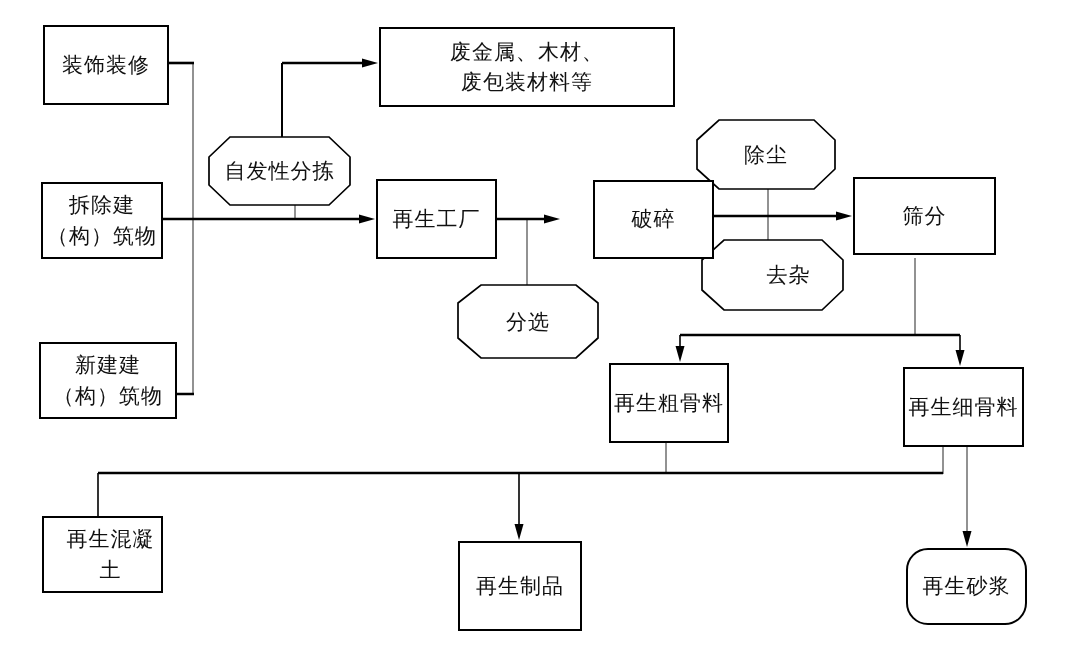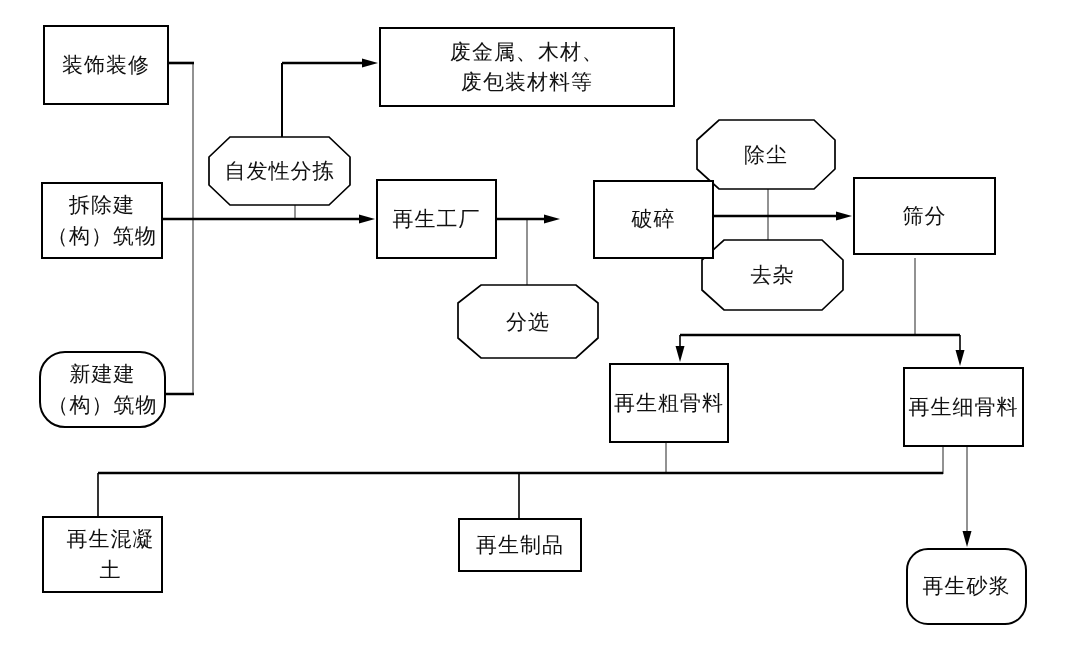--- a/index.html
+++ b/index.html
@@ -33,34 +33,34 @@
     align-items: center;
     justify-content: center;
     text-align: center;
     font-size: 21px;
     color: #111111;
     letter-spacing: 1px;
   }
   
   #n-decoration { left: 43px;  top: 25px;  width: 126px; height: 80px; }
   #n-demolition { left: 41px;  top: 182px; width: 122px; height: 77px; }
-  #n-new        { left: 39px;  top: 351px; width: 127px; height: 77px; border-radius: 26px; }
+  #n-new        { left: 39px;  top: 342px; width: 138px; height: 77px; }
   #n-waste      { left: 379px; top: 27px;  width: 296px; height: 80px; }
   #n-plant      { left: 376px; top: 179px; width: 121px; height: 80px; }
   #n-crush      { left: 593px; top: 180px; width: 121px; height: 79px; }
   #n-screen     { left: 853px; top: 177px; width: 143px; height: 78px; }
   #n-coarse     { left: 609px; top: 363px; width: 120px; height: 80px; font-family: Liberation Serif, serif; }
   #n-fine       { left: 903px; top: 367px; width: 121px; height: 80px; }
   #n-concrete   { left: 42px;  top: 516px; width: 121px; height: 77px; padding-left: 16px; }
-  #n-products   { left: 458px; top: 518px; width: 124px; height: 54px; }
+  #n-products   { left: 458px; top: 541px; width: 124px; height: 90px; }
   #n-mortar     { left: 906px; top: 548px; width: 121px; height: 77px; border-radius: 22px; }
   
   #l-spont    { left: 209px; top: 137px; width: 141px; height: 68px; }
   #l-dust     { left: 697px; top: 120px; width: 138px; height: 69px; }
-  #l-impurity { left: 702px; top: 240px; width: 141px; height: 70px; }
+  #l-impurity { left: 702px; top: 240px; width: 141px; height: 70px; padding-left: 16px; }
   #l-sorting  { left: 458px; top: 285px; width: 140px; height: 73px; }
 </style>
 </head>
 <body>
 
 <div id="canvas">
 
   <svg id="wires" width="1072" height="652" viewBox="0 0 1072 652" xmlns="http://www.w3.org/2000/svg">
 
     <g stroke="#6e6e6e" stroke-width="1.5" fill="none">

